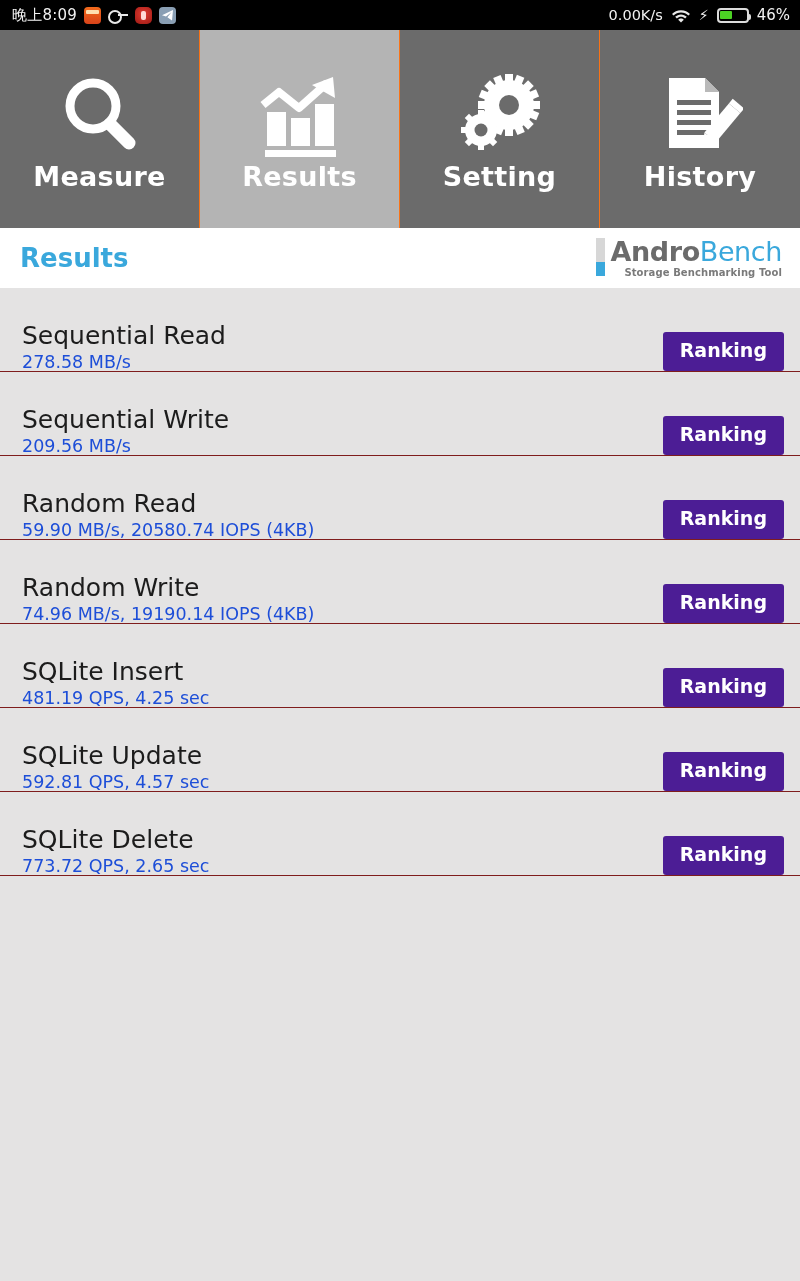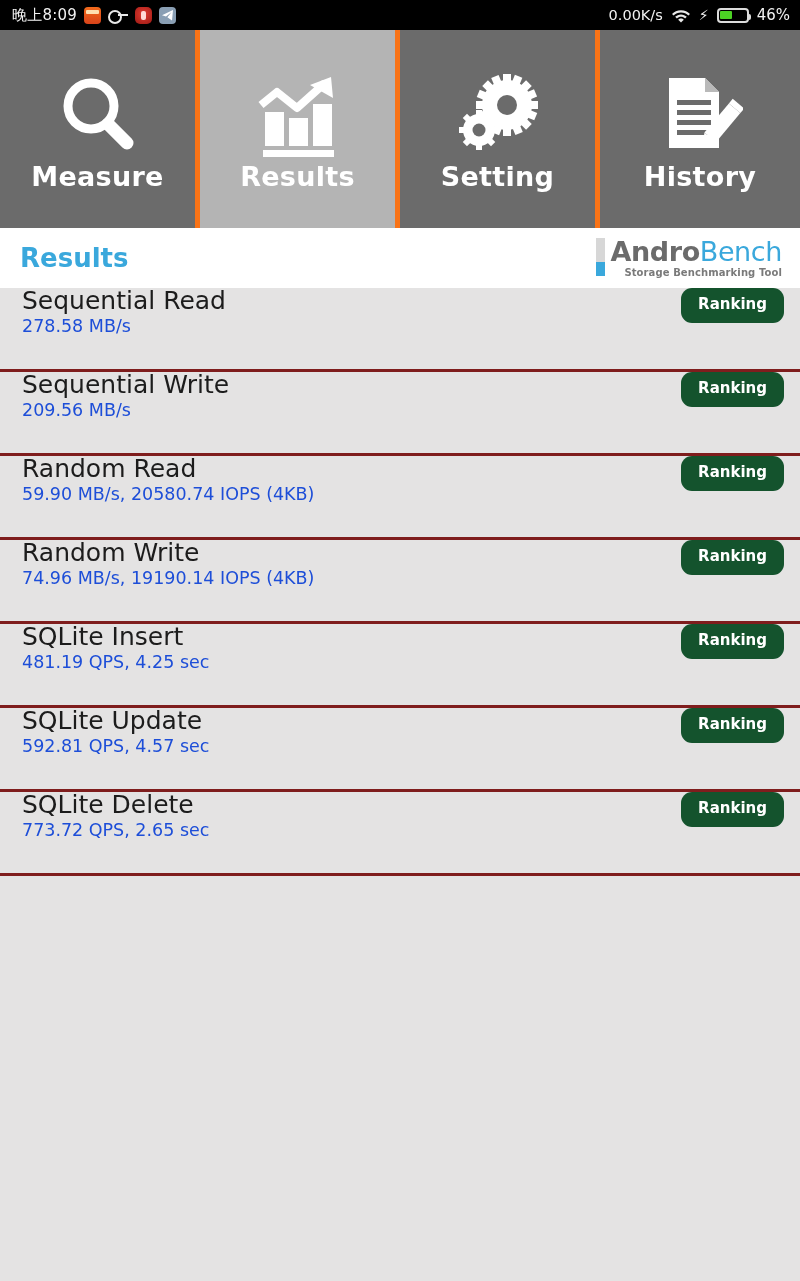--- a/index.html
+++ b/index.html
@@ -73,21 +73,21 @@
   .sb-pct { font-size: 15px; }
 
   
   .tabs { display: flex; height: 198px; width: 100%; }
   .tab {
     width: 200px; height: 100%;
     background: #6b6b6b;
     display: flex; flex-direction: column;
     align-items: center; justify-content: center;
     color: #ffffff;
-    border-right: 5px solid #f97316;
+    border-right: 1px solid #f97316;
   }
   .tab:last-child { border-right: none; }
   .tab.active { background: #b4b4b4; }
   .tab-icon { height: 92px; display: flex; align-items: center; justify-content: center; }
   .tab-label {
     font-size: 27px; font-weight: bold; letter-spacing: .3px;
     margin-top: 2px; line-height: 1;
   }
 
   
@@ -106,33 +106,33 @@
   .brand-text { display: flex; flex-direction: column; align-items: flex-end; }
   .brand-name { font-size: 27px; font-weight: bold; line-height: 1.05; letter-spacing: -.4px; }
   .brand-name .andro { color: #6b6b6b; }
   .brand-name .bench { color: #3aa8dc; font-weight: normal; }
   .brand-tag { font-size: 10px; color: #7a7a7a; letter-spacing: .1px; margin-top: 1px; font-weight: bold; }
 
   
   .list { background: #e4e3e3; }
   .row {
     height: 84px; width: 100%;
-    display: flex; align-items: flex-start;
+    display: flex; align-items: flex-end;
     padding: 0 16px 0 22px;
-    border-bottom: 3px solid #7f1d1d;
+    border-bottom: 1px solid #7f1d1d;
     background: #e4e3e3;
   }
   .row-text { display: flex; flex-direction: column; gap: 3px; }
   .row-title { font-size: 25px; color: #1c1c1c; line-height: 1.05; }
   .row-value { font-size: 17.5px; color: #1d4ed8; line-height: 1.05; }
   .rank-btn {
     margin-left: auto;
-    background: #14532d; color: #ffffff;
-    font-size: 15px; font-weight: bold;
-    padding: 9px 17px 11px; border-radius: 11px;
+    background: #4c1d95; color: #ffffff;
+    font-size: 19px; font-weight: bold;
+    padding: 9px 17px 11px; border-radius: 3px;
     border: none; line-height: 1;
     font-family: "DejaVu Sans", sans-serif;
   }
   .filler { background: #e4e3e3; flex: 1; }
 </style>
 </head>
 <body>
 
 <div id="app">
 

